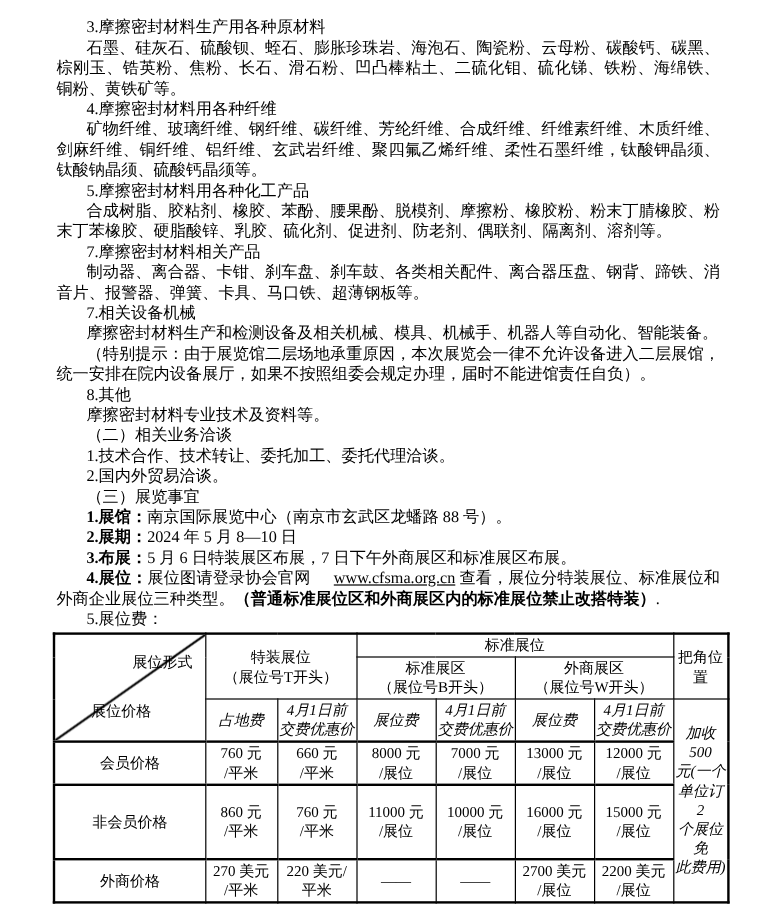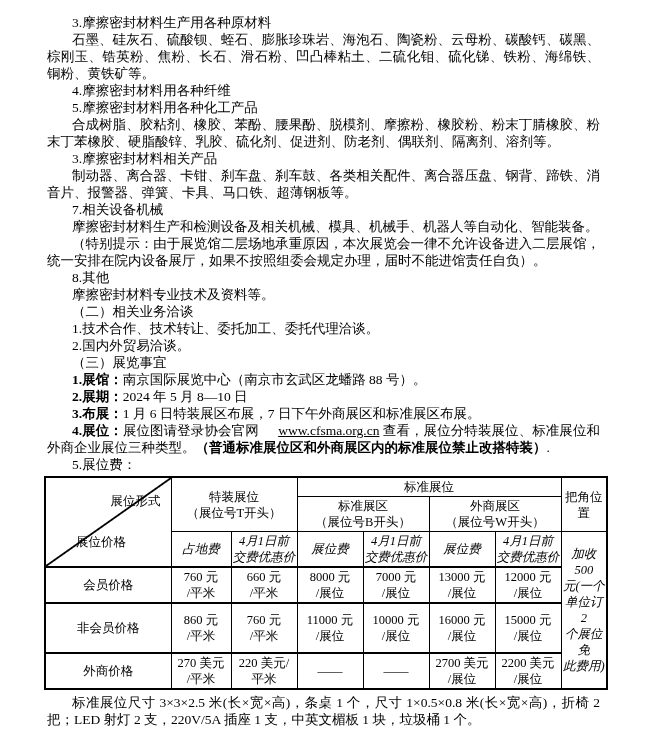--- a/index.html
+++ b/index.html
@@ -29,21 +29,21 @@
     text-align: center; vertical-align: middle;
     white-space: pre-line;
     line-height: 16px;
     padding: 1px 1px;
     overflow: hidden;
   }
   tr.r1 { height: 17px; }
   tr.r2 { height: 33px; }
   tr.r3 { height: 28px; font-style: italic; }
   tr.r4 { height: 32px; }
-  tr.r5 { height: 50px; margin-top: 20px; }
+  tr.r5 { height: 62px; margin-top: 20px; }
   tr.r6 { height: 34px; }
   tr.thick td { border-top-width: 2px; }
 
   td.diag {
     position: relative;
     background: linear-gradient(to bottom right,
       transparent calc(50% - 1.4px),
       #000 calc(50% - 0.4px),
       #000 calc(50% + 0.4px),
       transparent calc(50% + 1.4px));
@@ -55,25 +55,26 @@
   p.after-table { margin-top: 4px; }
 </style>
 </head>
 <body>
 
 <div class="page">
   <p class="head">3.摩擦密封材料生产用各种原材料</p>
   <p>石墨、硅灰石、硫酸钡、蛭石、膨胀珍珠岩、海泡石、陶瓷粉、云母粉、碳酸钙、碳黑、棕刚玉、锆英粉、焦粉、长石、滑石粉、凹凸棒粘土、二硫化钼、硫化锑、铁粉、海绵铁、铜粉、黄铁矿等。</p>
 
   <p class="head">4.摩擦密封材料用各种纤维</p>
+  <p>矿物纤维、玻璃纤维、钢纤维、碳纤维、芳纶纤维、合成纤维、纤维素纤维、木质纤维、剑麻纤维、铜纤维、铝纤维、玄武岩纤维、聚四氟乙烯纤维、柔性石墨纤维，钛酸钾晶须、钛酸钠晶须、硫酸钙晶须等。</p>
 
   <p class="head">5.摩擦密封材料用各种化工产品</p>
   <p>合成树脂、胶粘剂、橡胶、苯酚、腰果酚、脱模剂、摩擦粉、橡胶粉、粉末丁腈橡胶、粉末丁苯橡胶、硬脂酸锌、乳胶、硫化剂、促进剂、防老剂、偶联剂、隔离剂、溶剂等。</p>
 
-  <p class="head">3.摩擦密封材料相关产品</p>
+  <p class="head">7.摩擦密封材料相关产品</p>
   <p>制动器、离合器、卡钳、刹车盘、刹车鼓、各类相关配件、离合器压盘、钢背、蹄铁、消音片、报警器、弹簧、卡具、马口铁、超薄钢板等。</p>
 
   <p class="head">7.相关设备机械</p>
   <p>摩擦密封材料生产和检测设备及相关机械、模具、机械手、机器人等自动化、智能装备。</p>
   <p>（特别提示：由于展览馆二层场地承重原因，本次展览会一律不允许设备进入二层展馆，统一安排在院内设备展厅，如果不按照组委会规定办理，届时不能进馆责任自负）。</p>
 
   <p class="head">8.其他</p>
   <p>摩擦密封材料专业技术及资料等。</p>
 
   <p class="head">（二）相关业务洽谈</p>
@@ -82,21 +83,21 @@
 
   <p class="head">（三）展览事宜</p>
 
   <p>
     <span class="label">1.展馆：</span><span>南京国际展览中心（南京市玄武区龙蟠路 88 号）。</span>
   </p>
   <p>
     <span class="label">2.展期：</span><span>2024 年 5 月 8—10 日</span>
   </p>
   <p>
-    <span class="label">3.布展：</span><span>1 月 6 日特装展区布展，7 日下午外商展区和标准展区布展。</span>
+    <span class="label">3.布展：</span><span>5 月 6 日特装展区布展，7 日下午外商展区和标准展区布展。</span>
   </p>
   <p>
     <span class="label">4.展位：</span><span>展位图请登录协会官网 </span><span class="url">www.cfsma.org.cn</span><span> 查看，展位分特装展位、标准展位和外商企业展位三种类型。</span><span class="bold">（普通标准展位区和外商展区内的标准展位禁止改搭特装）</span><span>.</span>
   </p>
 
   <p class="head">5.展位费：</p>
 
   <table class="fee">
     <colgroup>
       <col style="width:126px">

